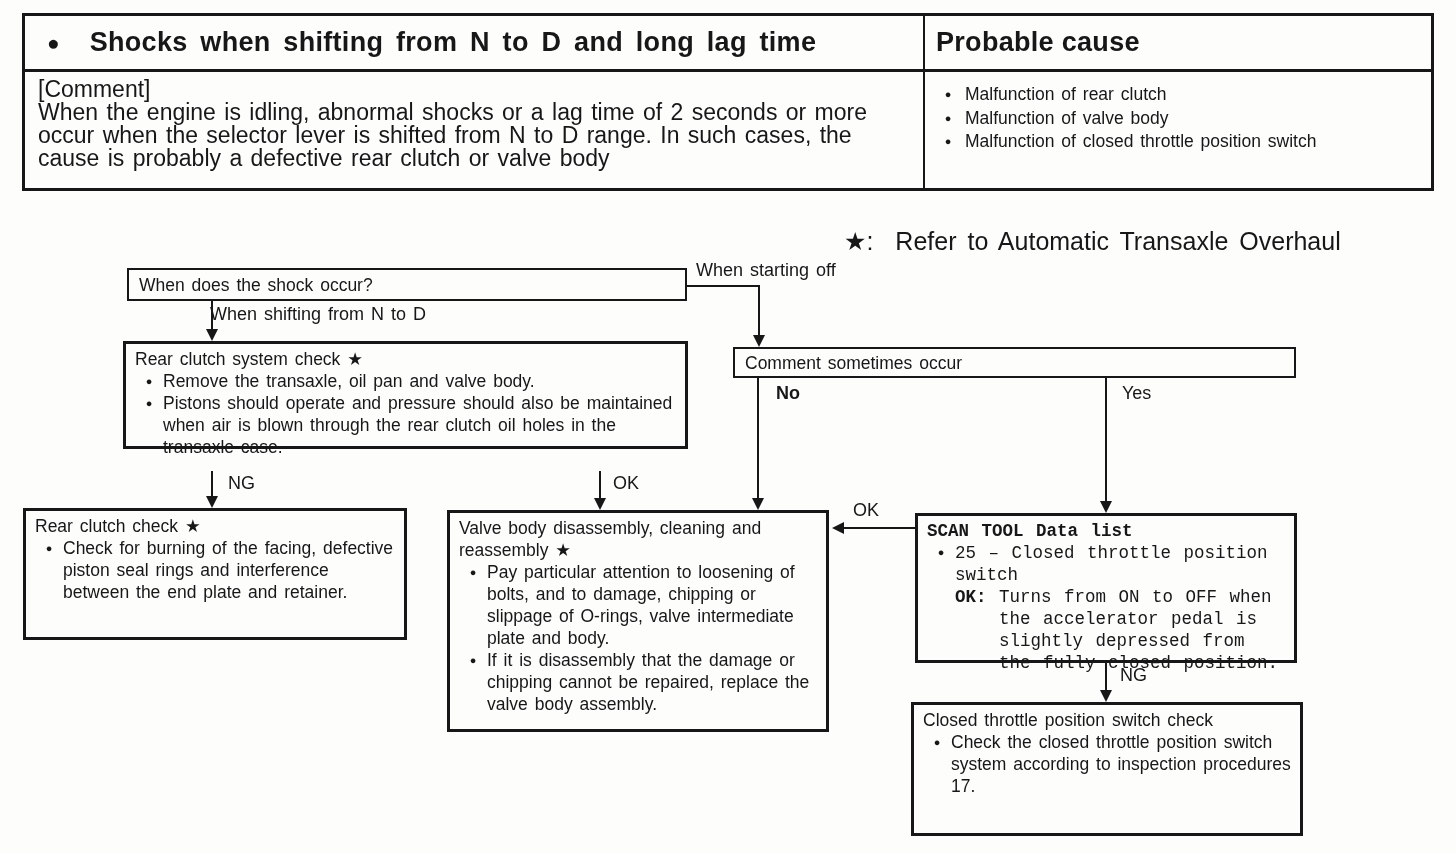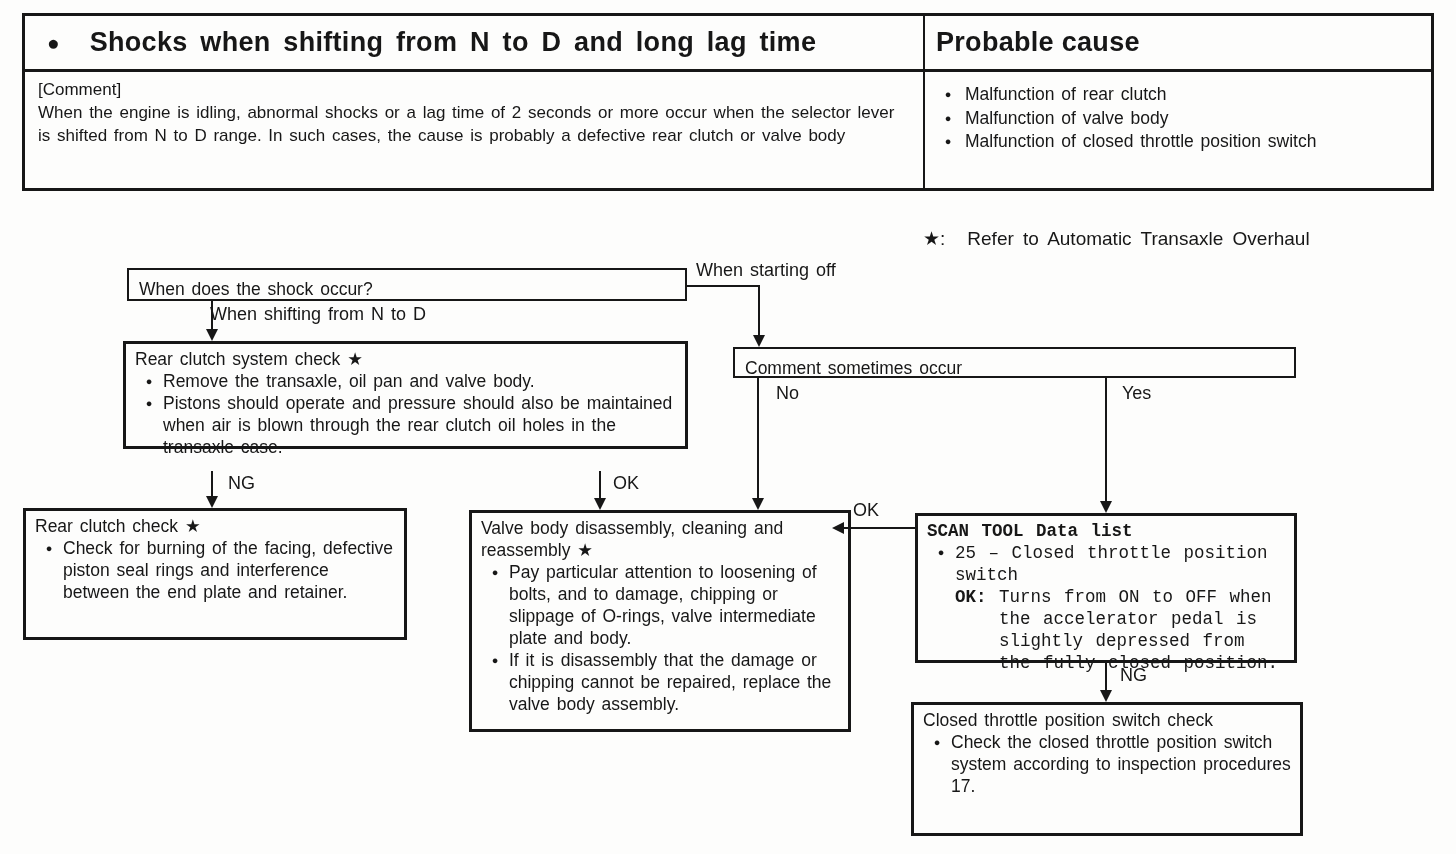--- a/index.html
+++ b/index.html
@@ -16,34 +16,34 @@
     position:absolute;left:22px;top:13px;width:1412px;height:178px;
     border:3px solid #171717;display:flex;box-sizing:border-box;background:#fdfdfc;
   }
   .col-left{width:900px;border-right:2px solid #171717;display:flex;flex-direction:column;box-sizing:border-box;}
   .col-right{flex:1;display:flex;flex-direction:column;}
   .cell-head{height:56px;border-bottom:3px solid #171717;display:flex;align-items:center;box-sizing:border-box;}
   .cell-body{flex:1;box-sizing:border-box;}
   .head-bullet{font-size:21px;margin:0 0 0 22px;}
   .head-title{font-size:27px;font-weight:bold;letter-spacing:.3px;word-spacing:5px;margin-left:30px;white-space:nowrap;}
   .head-title-right{font-size:27px;font-weight:bold;letter-spacing:.3px;margin-left:11px;}
-  .comment-wrap{padding:6px 14px 0 13px;font-size:17px;line-height:23px;word-spacing:2px;}
+  .comment-wrap{padding:6px 14px 0 13px;font-size:23px;line-height:23px;word-spacing:2px;}
   .cause-list{padding:11px 6px 0 6px;}
   .cause-row{display:flex;font-size:17.5px;line-height:23.5px;word-spacing:2px;}
   .cause-row .dot{flex:0 0 34px;text-align:center;font-size:11px;}
   
-  .footnote{position:absolute;left:923px;top:227px;font-size:19px;word-spacing:4px;white-space:nowrap;}
+  .footnote{position:absolute;left:844px;top:227px;font-size:25px;word-spacing:4px;white-space:nowrap;}
   .footnote .star{margin-right:22px;}
   
   .box{
     position:absolute;border:3px solid #171717;background:#fdfdfc;
     font-size:17.5px;line-height:22px;box-sizing:border-box;
     padding:4px 8px 4px 9px;word-spacing:2px;
   }
-  .box.slim{border-width:2px;display:flex;padding:8px 10px;}
+  .box.slim{border-width:2px;display:flex;align-items:center;padding:8px 10px;}
   .brow{display:flex;}
   .brow .dot{flex:0 0 28px;text-align:center;font-size:11px;line-height:22px;}
   .brow .btxt{flex:1;}
   .bold{font-weight:bold;}
   .okrow{display:flex;margin-left:28px;}
   .okrow .oklbl{flex:0 0 44px;font-weight:bold;}
   .okrow .oktxt{flex:1;}
   
   .vline,.hline{position:absolute;background:#171717;}
   .vline{width:2px;} .hline{height:2px;}
@@ -113,21 +113,21 @@
   </div>
 
   <div class="box" style="left:23px;top:508px;width:384px;height:132px;">
     <div>Rear clutch check ★</div>
     <div class="brow">
       <span class="dot">●</span>
       <span class="btxt">Check for burning of the facing, defective piston seal rings and interference between the end plate and retainer.</span>
     </div>
   </div>
 
-  <div class="box" style="left:469px;top:510px;width:382px;height:222px;">
+  <div class="box" style="left:447px;top:510px;width:382px;height:222px;">
     <div>Valve body disassembly, cleaning and reassembly ★</div>
     <div class="brow">
       <span class="dot">●</span>
       <span class="btxt">Pay particular attention to loosening of bolts, and to damage, chipping or slippage of O-rings, valve intermediate plate and body.</span>
     </div>
     <div class="brow">
       <span class="dot">●</span>
       <span class="btxt">If it is disassembly that the damage or chipping cannot be repaired, replace the valve body assembly.</span>
     </div>
   </div>
@@ -164,21 +164,21 @@
   <div class="vline" style="left:211px;top:471px;height:26px;"></div>
   <div class="ah-down" style="left:206px;top:496px;"></div>
   <div class="edge-label" style="left:228px;top:473px;">NG</div>
 
   <div class="vline" style="left:599px;top:471px;height:28px;"></div>
   <div class="ah-down" style="left:594px;top:498px;"></div>
   <div class="edge-label" style="left:613px;top:473px;">OK</div>
 
   <div class="vline" style="left:757px;top:378px;height:120px;"></div>
   <div class="ah-down" style="left:752px;top:498px;"></div>
-  <div class="edge-label" style="left:776px;top:383px;">No</div>
+  <div class="edge-label" style="left:776px;top:383px;font-weight:bold;">No</div>
 
   <div class="vline" style="left:1105px;top:378px;height:123px;"></div>
   <div class="ah-down" style="left:1100px;top:501px;"></div>
   <div class="edge-label" style="left:1122px;top:383px;">Yes</div>
 
   <div class="hline" style="left:843px;top:527px;width:72px;"></div>
   <div class="ah-left" style="left:832px;top:522px;"></div>
   <div class="edge-label" style="left:853px;top:500px;">OK</div>
 
   <div class="vline" style="left:1105px;top:663px;height:27px;"></div>

